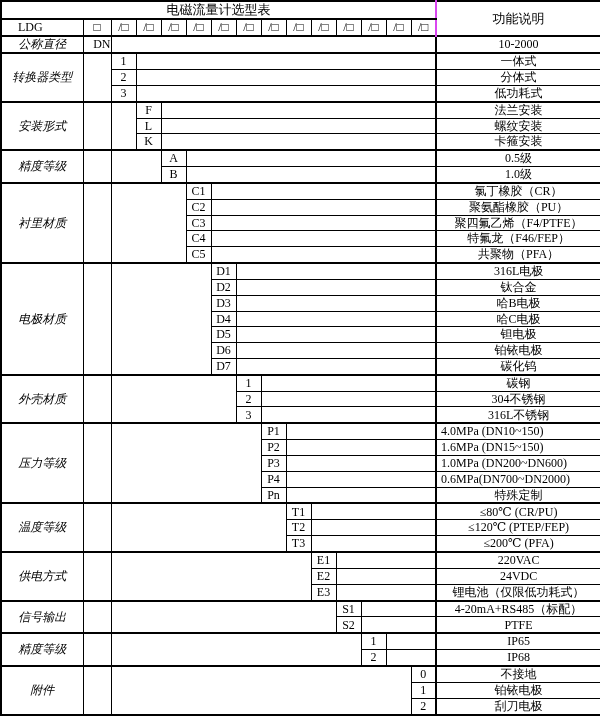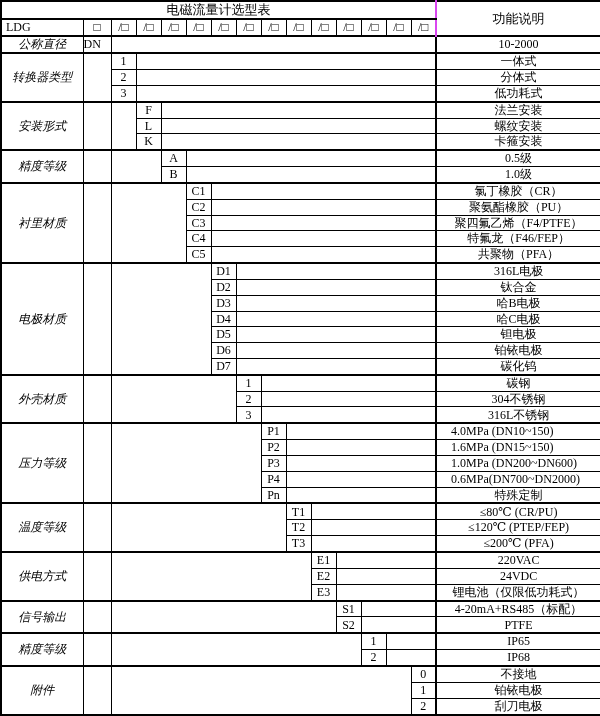--- a/index.html
+++ b/index.html
@@ -7,31 +7,31 @@
        font-family:"Liberation Serif","DejaVu Serif",serif;color:#000;}
   table.sel{border-collapse:collapse;table-layout:fixed;width:600px;height:716px;
             border:2px solid #000;background:#fff;}
   td{padding:0;font-size:12px;line-height:1.05;overflow:hidden;white-space:nowrap;
      vertical-align:middle;}
   
   tr.ss>td{border-top:2px solid #000;}
   
   td.title{text-align:center;font-size:13px;border-bottom:2px solid #000;margin-top:46px;}
   td.funchead{text-align:center;font-size:13px;border-left:2px solid #d946ef;}
-  td.ldg{text-align:left;padding-left:4px;border-right:1px solid #000;}
+  td.ldg{text-align:left;padding-left:16px;border-right:1px solid #000;}
   td.box{border:1px solid #000;text-align:center;}
   td.slot{border:1px solid #000;text-align:center;}
   
   td.cat{text-align:center;border-right:1px solid #000;font-style:italic;}
   td.dngap{border-right:1px solid #000;}
-  td.dncode{border-right:1px solid #000;border-left:1px solid #000;text-align:left;}
+  td.dncode{border-right:1px solid #000;border-left:1px solid #000;text-align:right;}
   td.code{border:1px solid #000;text-align:center;}
   td.rgap{border-bottom:1px solid #000;}
   td.func{border-left:2px solid #000;border-bottom:1px solid #000;text-align:center;}
-  td.func.left{text-align:left;padding-left:14px;}
+  td.func.left{text-align:left;padding-left:4px;}
 </style>
 </head>
 <body>
 
 <table class="sel">
   <colgroup>
     <col style="width:82px">
     <col style="width:28px">
     <col style="width:25px">
       <col style="width:25px">

